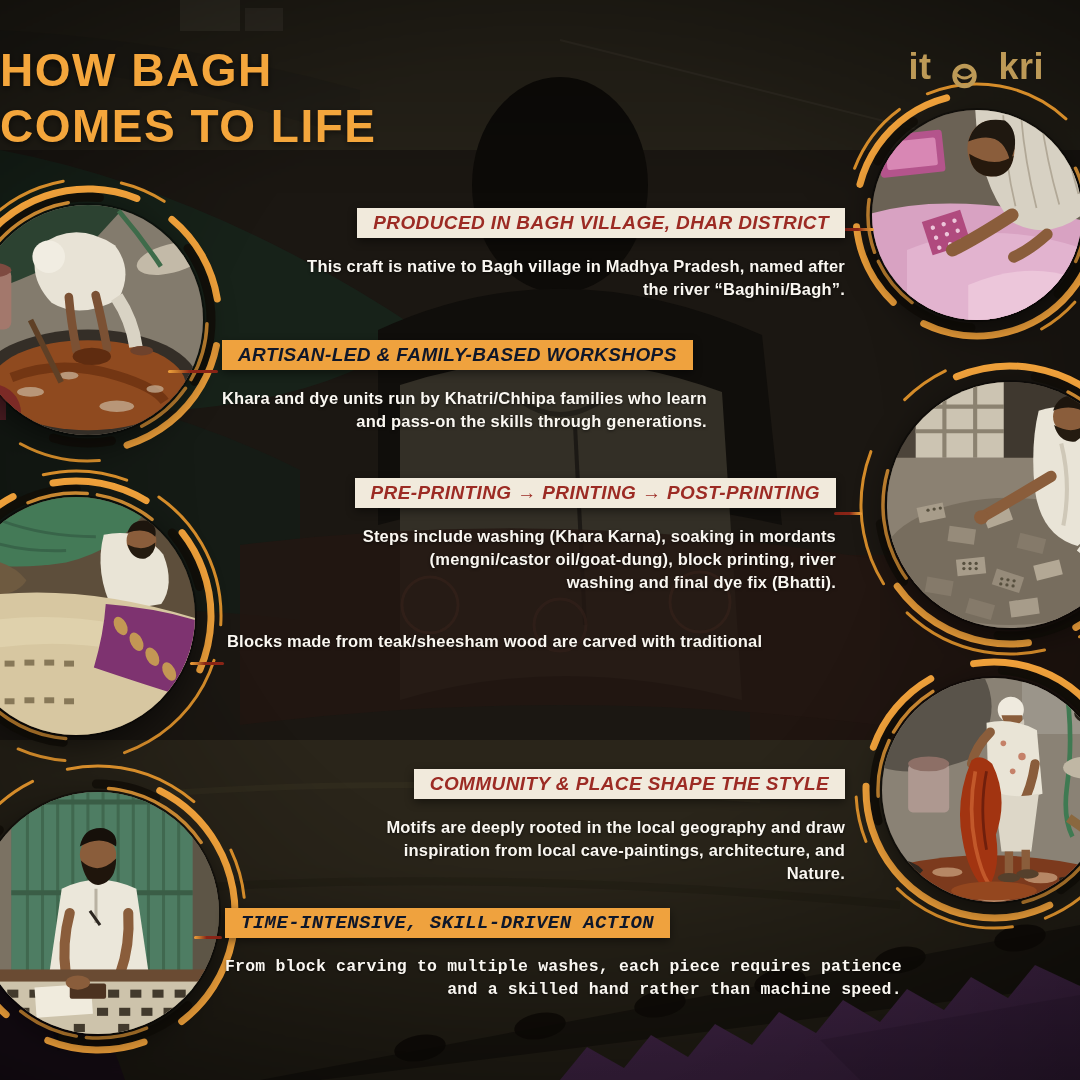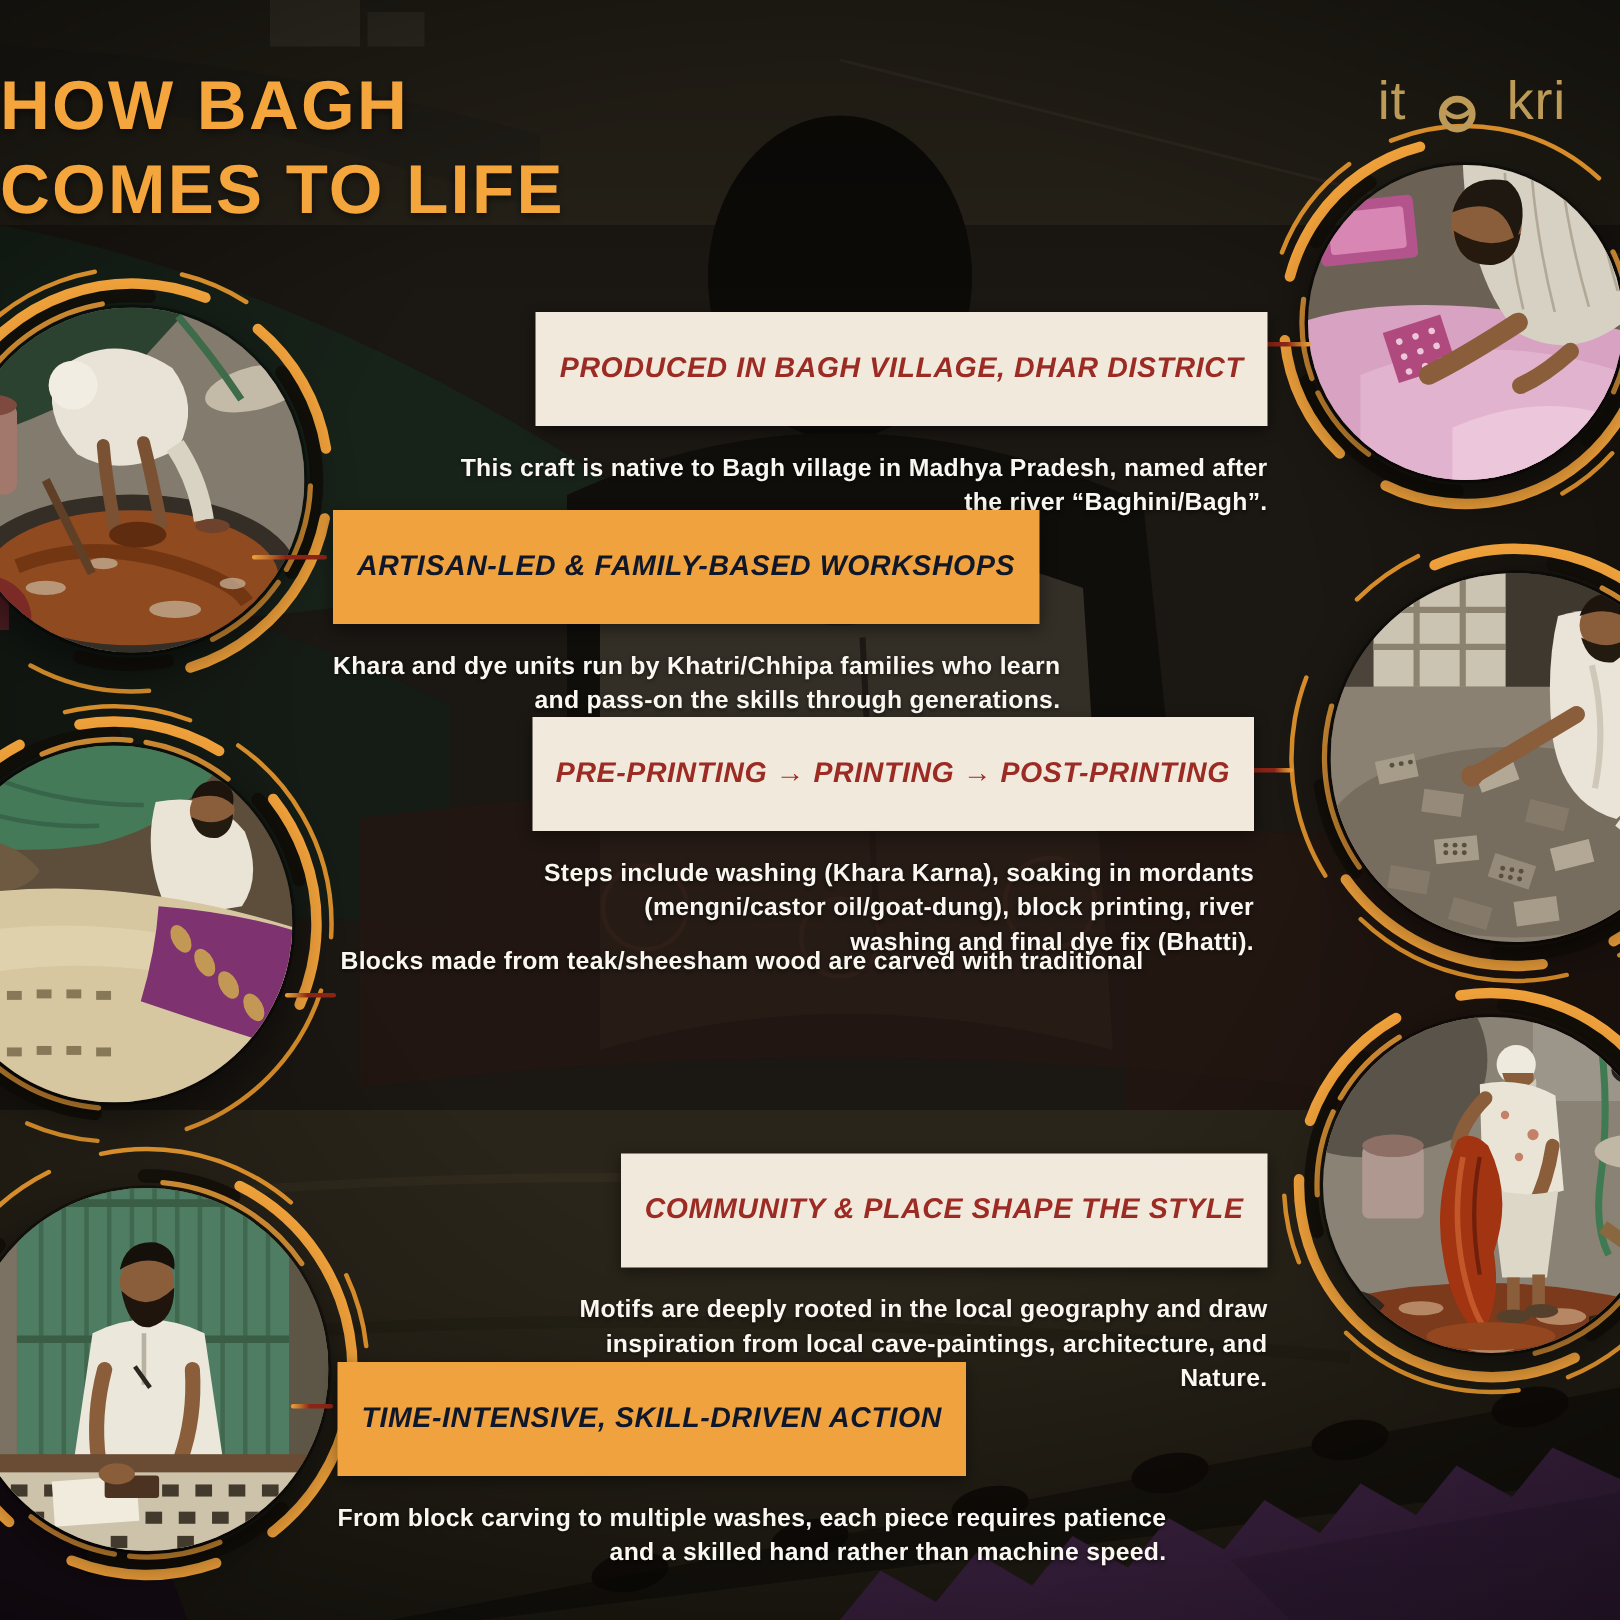--- a/index.html
+++ b/index.html
@@ -7,34 +7,34 @@
           font-family:"Liberation Sans","DejaVu Sans",sans-serif;background:#1b1712;}
   .bg,.vignette{position:absolute;inset:0;}
   .bg{z-index:0;}
   .vignette{z-index:1;pointer-events:none;
     background:radial-gradient(ellipse at 50% 42%, rgba(0,0,0,0) 45%, rgba(0,0,0,.42) 100%),
                linear-gradient(to bottom, rgba(0,0,0,.25) 0%, rgba(0,0,0,0) 18%, rgba(0,0,0,0) 80%, rgba(0,0,0,.3) 100%);}
   .header{position:absolute;left:0;top:42px;width:1080px;text-align:left;z-index:5;}
   .title{color:#F4A63C;font-weight:700;font-size:46px;line-height:1.22;letter-spacing:1.5px;
          text-shadow:0 2px 6px rgba(0,0,0,.5);}
   .logo{position:absolute;right:36px;top:46px;z-index:5;display:flex;align-items:center;gap:19px;
-        color:#BD9A57;font-weight:400;font-size:36px;letter-spacing:.5px;}
+        color:#BD9A57;font-weight:700;font-size:36px;letter-spacing:.5px;}
   .logo .o-icon{display:inline-block;width:27px;height:27px;margin:4px 1px 0 1px;}
   .photo{position:absolute;z-index:2;}
   .arcs{position:absolute;inset:0;width:100%;height:100%;}
   .disc{position:absolute;inset:35px;border-radius:50%;overflow:hidden;background:#3a342c;
         box-shadow:0 0 0 2px rgba(0,0,0,.35), 0 10px 30px rgba(0,0,0,.5);}
   .disc svg{display:block;width:100%;height:100%;}
   .connector{position:absolute;height:3px;z-index:3;border-radius:2px;}
   .conn-right{background:linear-gradient(to right,#8a2416 0%,#8a2416 55%,#C2742A 80%,#F1A23B 100%);}
   .conn-left{background:linear-gradient(to left,#8a2416 0%,#8a2416 55%,#C2742A 80%,#F1A23B 100%);}
   .sec{position:absolute;z-index:4;}
   .sec.align-right{text-align:right;}
   .sec.align-left{text-align:left;}
-  .banner{display:inline-block;padding:27px 16px;font-size:19px;font-weight:700;font-style:italic;
+  .banner{display:inline-block;padding:4px 16px;font-size:19px;font-weight:700;font-style:italic;
           letter-spacing:.4px;white-space:nowrap;margin-bottom:17px;box-shadow:0 3px 10px rgba(0,0,0,.45);}
   .banner.cream{background:#F1EADC;color:#9C2B24;}
   .banner.orange{background:#EFA23E;color:#0f172a;}
   .body-lines{font-size:16.5px;font-weight:700;color:#FAF7F1;line-height:1.4;letter-spacing:.2px;
               text-shadow:0 1px 3px rgba(0,0,0,.6);text-align:right;}
   .body-lines span{display:block;white-space:nowrap;}
 </style>
 </head>
 <body>
 
@@ -442,21 +442,21 @@
 
   <section class="sec align-right" style="right:235px;top:769px;">
     <div class="banner cream"><span>COMMUNITY &amp; PLACE SHAPE THE STYLE</span></div>
     <div class="body-lines">
       <span>Motifs are deeply rooted in the local geography and draw</span>
       <span>inspiration from local cave-paintings, architecture, and</span>
       <span>Nature.</span>
     </div>
   </section>
 
-  <section class="sec align-left" style="left:225px;top:908px;">
+  <section class="sec align-left" style="left:225px;top:908px;font-family:Liberation Mono, monospace;">
     <div class="banner orange"><span>TIME-INTENSIVE, SKILL-DRIVEN ACTION</span></div>
     <div class="body-lines">
       <span>From block carving to multiple washes, each piece requires patience</span>
       <span>and a skilled hand rather than machine speed.</span>
     </div>
   </section>
 
 </div>
 
 </body></html>

